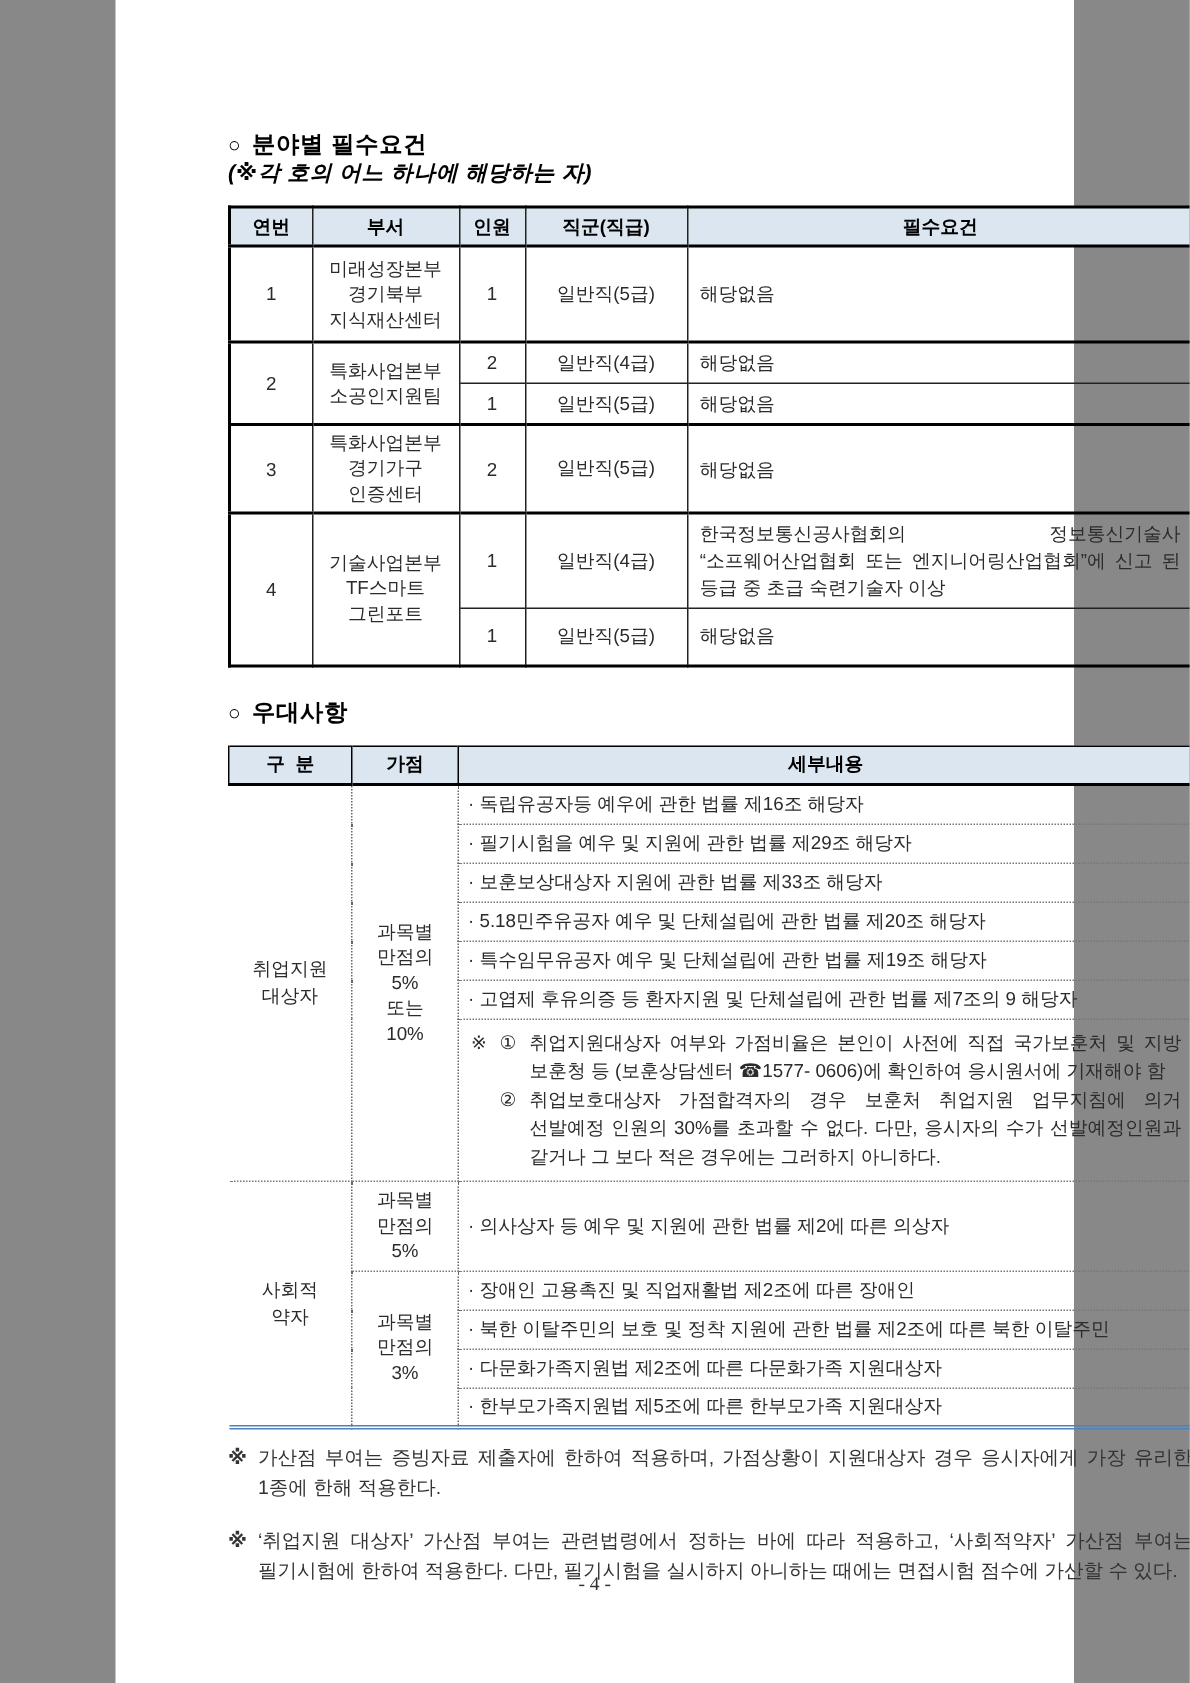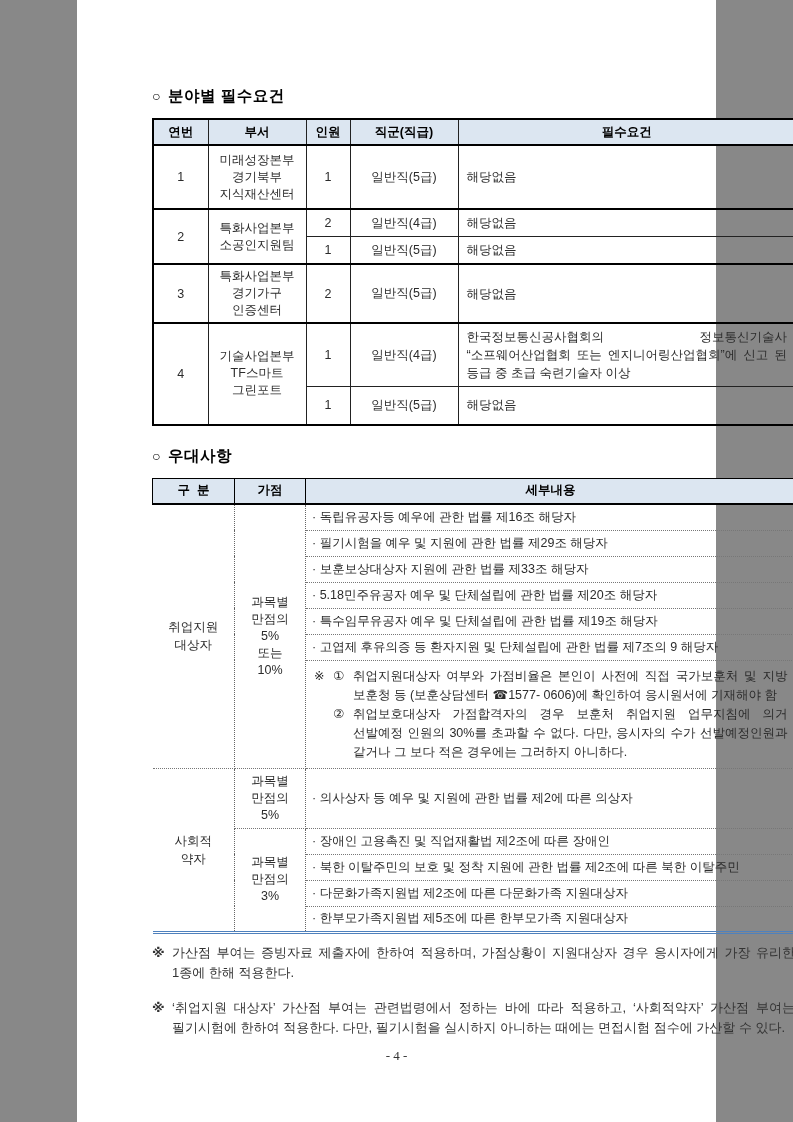--- a/index.html
+++ b/index.html
@@ -52,21 +52,21 @@
   .fn-text { flex:1; text-align:justify; word-break:keep-all; }
 
   .page-number { position:absolute; bottom:58px; left:0; width:100%; text-align:center; font-size:13px; color:#333; font-family:"Liberation Serif","DejaVu Serif",serif; }
 </style>
 </head>
 <body>
 
 <div class="page">
 
   <div class="sec-title">
-    <span class="marker">○</span><span>분야별 필수요건</span>
+    <span class="marker">○</span><span>분야별 필수요건</span><span class="note">(※각 호의 어느 하나에 해당하는 자)</span>
   </div>
 
   <table class="t1">
     <colgroup>
         <col style="width:55px">
         <col style="width:98px">
         <col style="width:44px">
         <col style="width:108px">
         <col style="width:338px">
       </colgroup>

